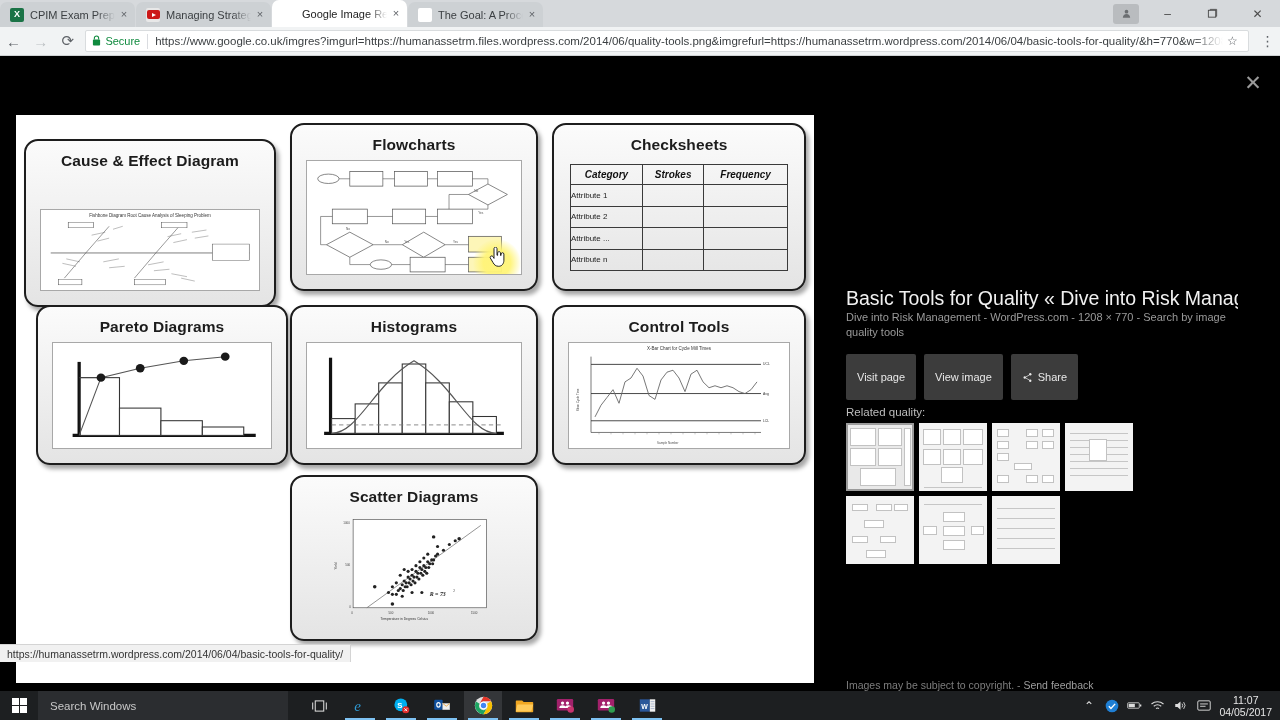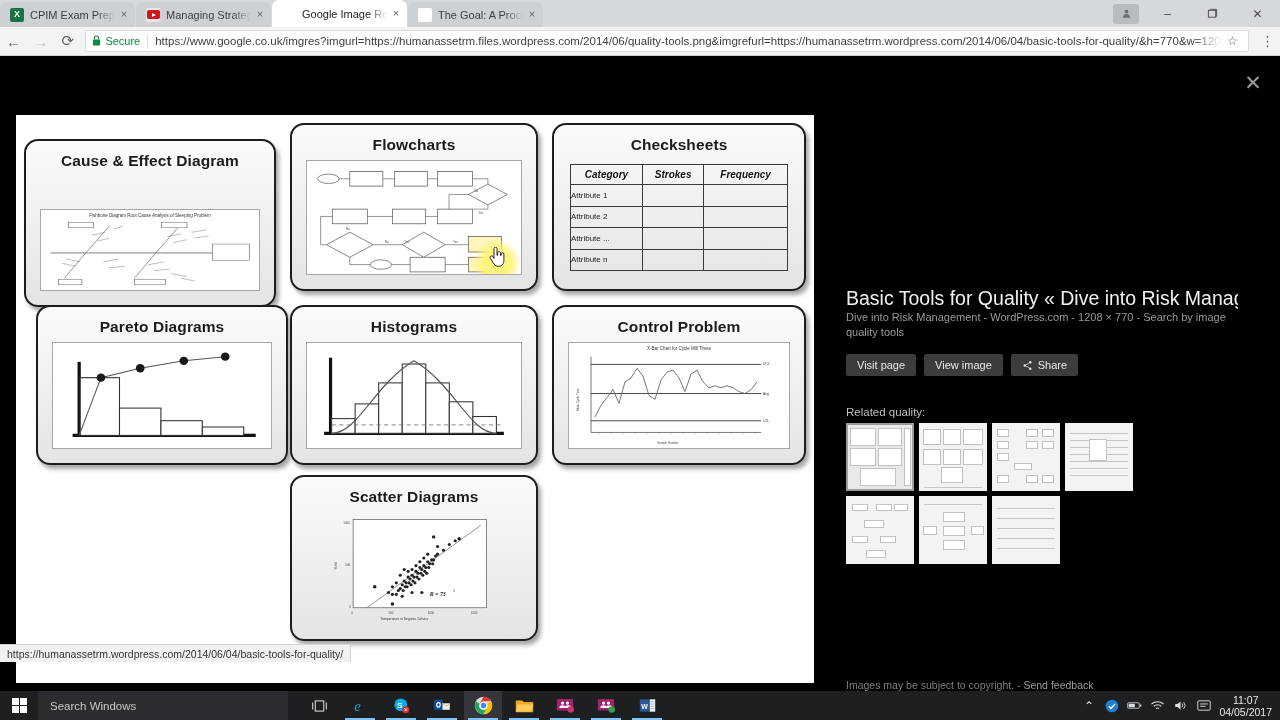--- a/index.html
+++ b/index.html
@@ -180,21 +180,21 @@
     font-size: 19.5px; color: #f1f1f1; font-weight: normal;
     white-space: nowrap; overflow: hidden;
   }
   .info-sub {
     position: absolute; top: 253px; left: 0; width: 392px;
     font-size: 11px; color: #9a9a9a; line-height: 15px;
   }
   .info-btns { position: absolute; top: 297px; left: 0; display: flex; gap: 8px; }
   .gbtn {
     background: #3c3c3c; color: #e8e8e8; font-size: 11px;
-    padding: 5px 11px; border-radius: 2px; white-space: nowrap;
+    padding: 17px 11px; border-radius: 2px; white-space: nowrap;
     display: flex; align-items: center; gap: 5px;
   }
   .share-icon { display: inline-block; width: 11px; height: 11px; }
 
   .related-label {
     position: absolute; top: 349px; left: 0; font-size: 11.5px; color: #bdbdbd;
   }
   .thumbs {
     position: absolute; top: 366px; left: 0; width: 320px;
     display: grid; grid-template-columns: repeat(4, 68px); gap: 5px 5px;
@@ -485,21 +485,21 @@
                 <rect x="133" y="56" width="22" height="30"></rect>
                 <rect x="155" y="70" width="22" height="16"></rect>
               </g>
               <path d="M23 86 C 48 86, 62 40, 100 17 C 138 40, 152 86, 177 86" fill="none" stroke="#555" stroke-width="1.1"></path>
               <line x1="23" y1="78" x2="182" y2="78" stroke="#777" stroke-width="0.8" stroke-dasharray="4 3"></line>
             </svg>
           </div>
         </div>
 
         <div class="card" style="left:536px; top:182px; width:254px; height:160px;">
-          <div class="card-title">Control Problem</div>
+          <div class="card-title">Control Tools</div>
           <div class="card-body">
             <div class="mini-title">X-Bar Chart for Cycle Mill Times</div>
             <svg width="100%" height="100%" viewBox="0 0 220 108" preserveAspectRatio="none">
               <line x1="22" y1="14" x2="22" y2="92" stroke="#555" stroke-width="0.8"></line>
               <line x1="22" y1="92" x2="192" y2="92" stroke="#555" stroke-width="0.8"></line>
               <line x1="22" y1="22" x2="192" y2="22" stroke="#333" stroke-width="0.9"></line>
               <line x1="22" y1="52" x2="192" y2="52" stroke="#333" stroke-width="0.9"></line>
               <line x1="22" y1="80" x2="192" y2="80" stroke="#333" stroke-width="0.9"></line>
               <polyline fill="none" stroke="#666" stroke-width="0.9" points="26,76 32,64 38,56 44,48 50,62 56,40 62,36 68,26 74,34 80,54 86,58 92,38 98,30 104,28 110,36 116,50 122,32 128,28 134,40 140,46 146,44 152,46 158,44 164,46 170,50 176,52 182,48 188,40"></polyline>
               <g font-size="3.4" fill="#333" font-family="sans-serif">

